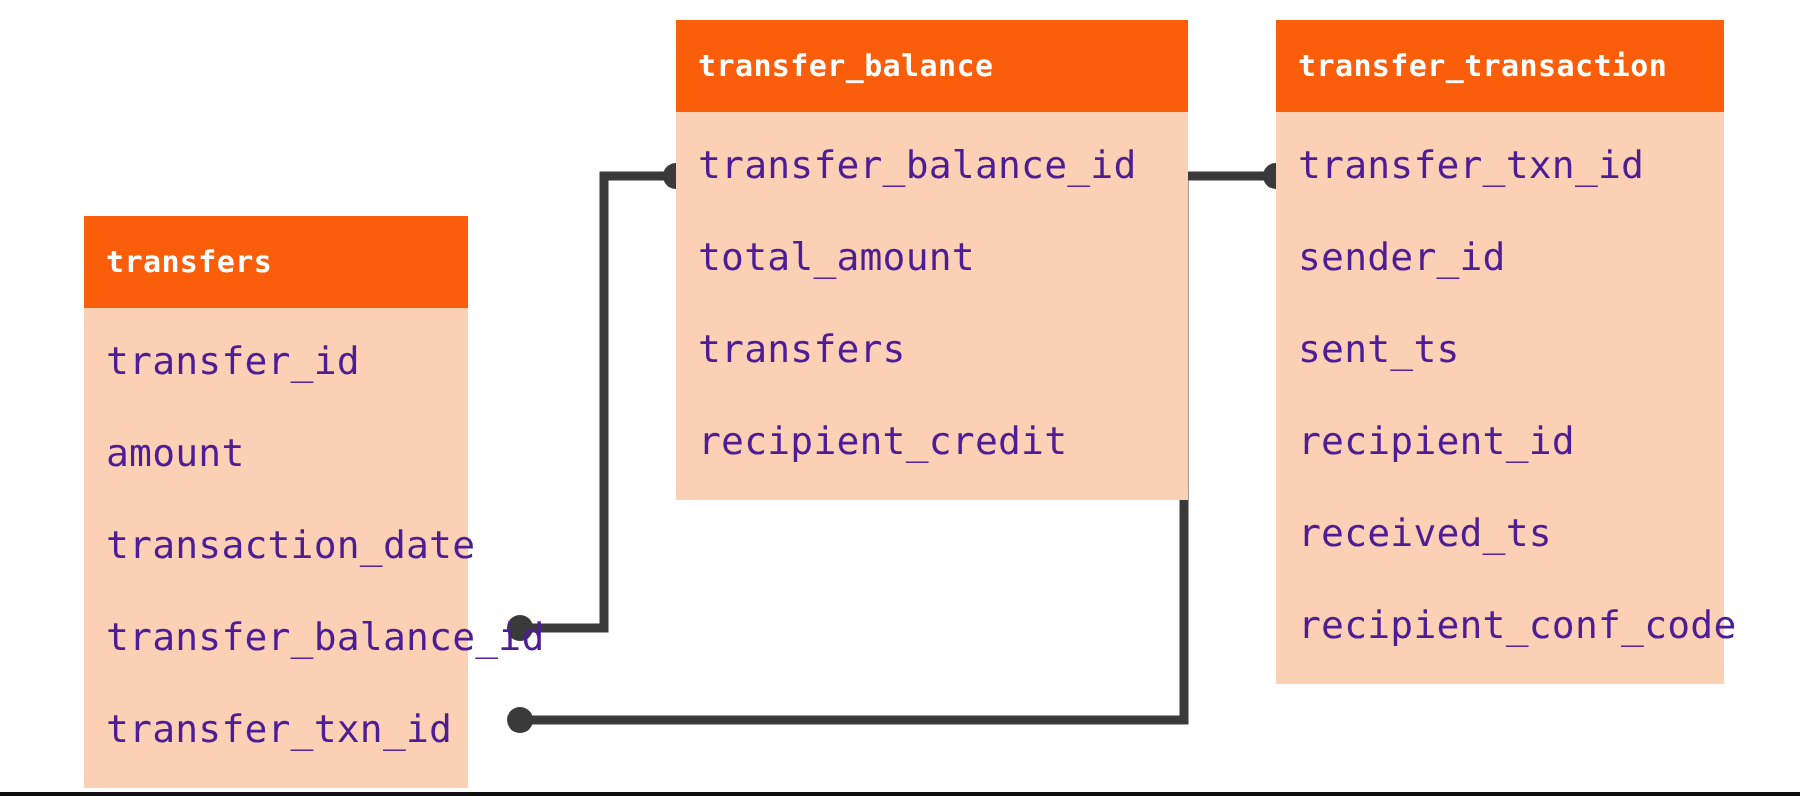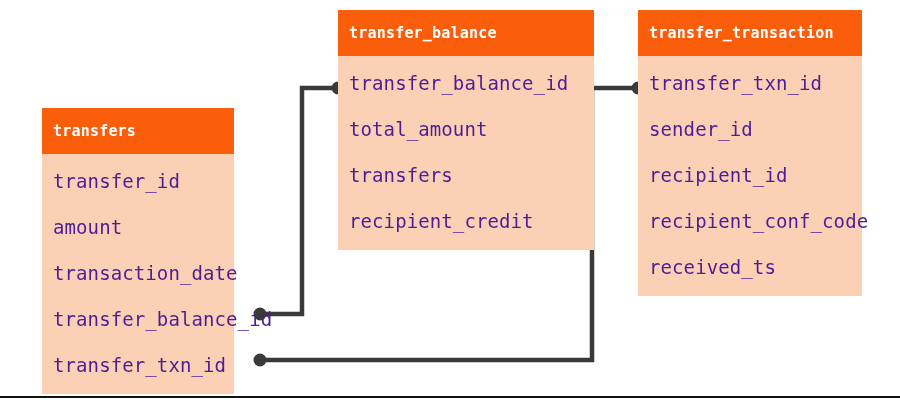--- a/index.html
+++ b/index.html
@@ -112,20 +112,21 @@
       </div>
   </div>
 
   <div class="er-table" style="left: 638px; top: 10px; width: 224px;">
     <div class="er-header">
       <span>transfer_transaction</span>
     </div>
     <div class="er-body">
         <div class="er-field">transfer_txn_id</div>
         <div class="er-field">sender_id</div>
+        <div class="er-field">sent_ts</div>
         <div class="er-field">recipient_id</div>
+        <div class="er-field">received_ts</div>
         <div class="er-field">recipient_conf_code</div>
-        <div class="er-field">received_ts</div>
       </div>
   </div>
 
   <div class="bottom-rule"></div>
 </div>
 
 </body></html>

